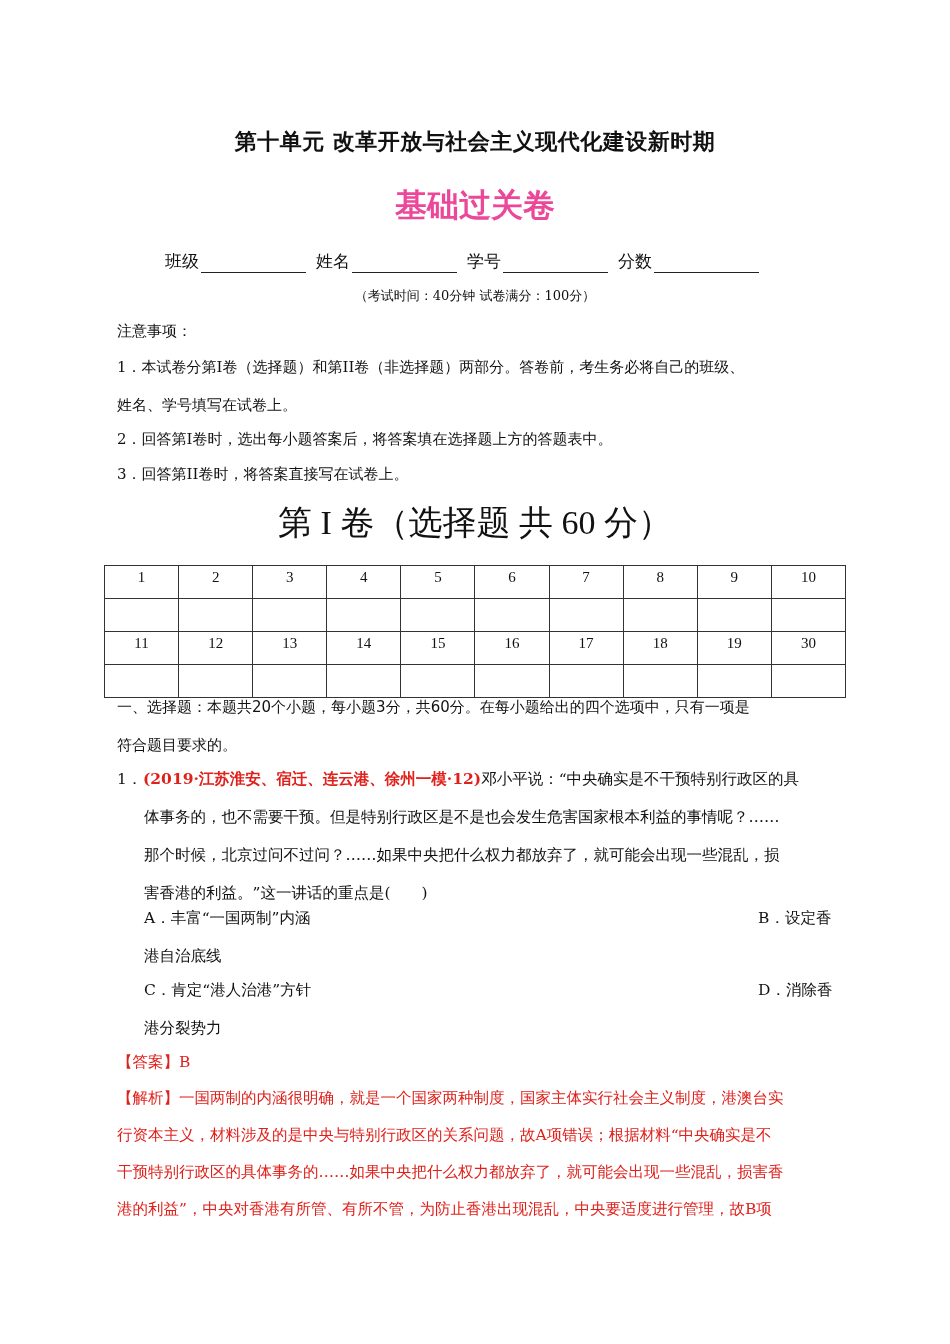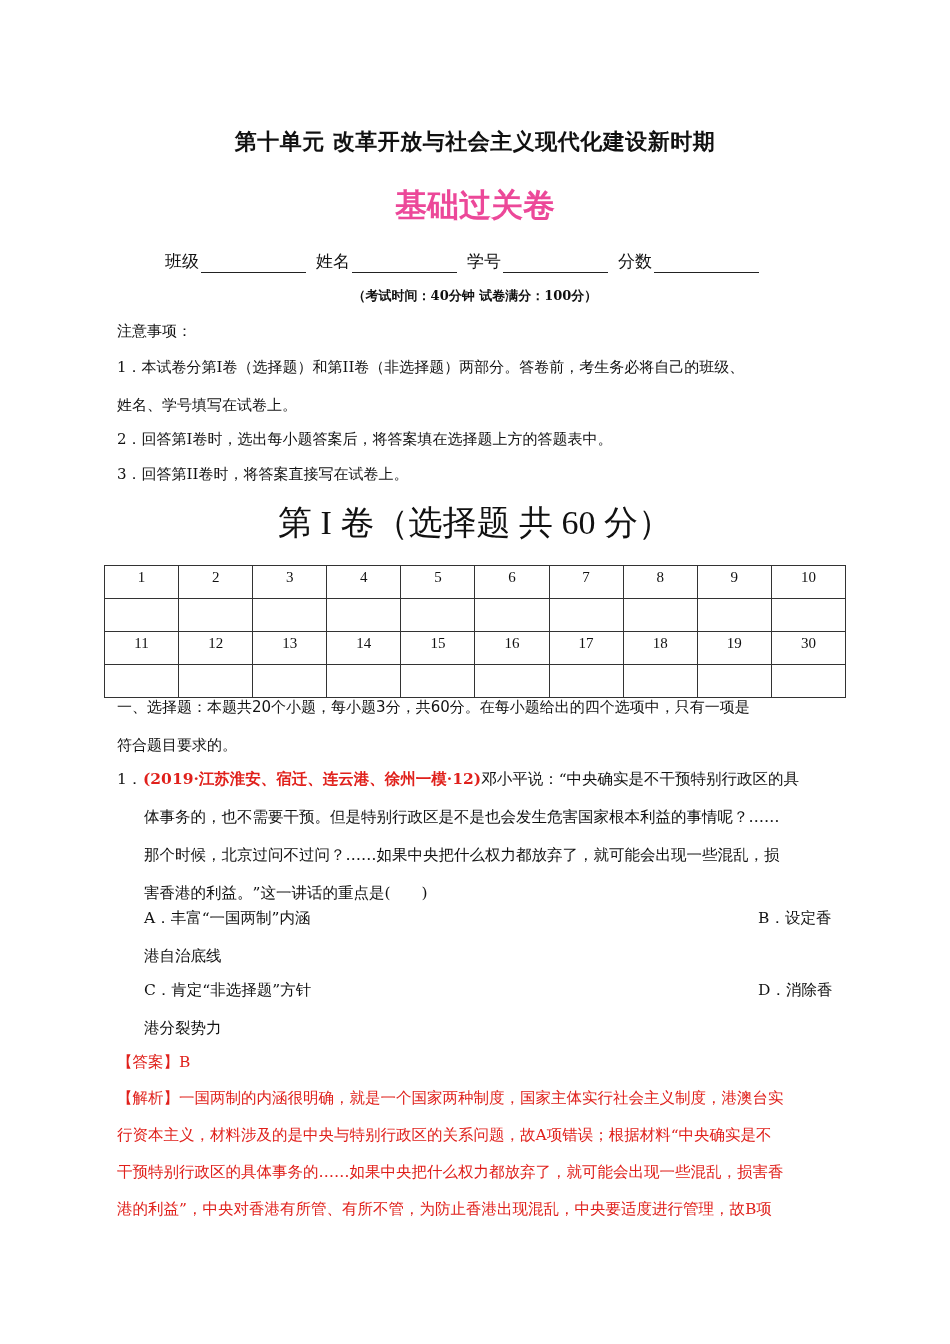--- a/index.html
+++ b/index.html
@@ -17,21 +17,21 @@
   .paper-title {
     left: 0; width: 950px; top: 184px; text-align: center;
     font-family: "DejaVu Sans", "Liberation Sans", sans-serif;
     font-size: 32px; font-weight: bold; color: #ec4899;
   }
   .info-row {
     left: 165px; top: 250px; font-size: 17px; display: flex; gap: 10px;
   }
   .info-field { display: flex; align-items: flex-end; }
   .info-line { display: inline-block; width: 105px; border-bottom: 1px solid #222; height: 16px; margin-left: 2px; }
-  .exam-meta { left: 0; width: 950px; top: 287px; text-align: center; font-size: 13px; font-weight: bold; }
+  .exam-meta { left: 0; width: 950px; top: 287px; text-align: center; font-size: 13px; }
   .notes-heading { left: 117px; top: 322px; font-size: 15px; }
   .note { left: 117px; font-size: 15px; }
   .section-title {
     left: 0; width: 950px; top: 500px; text-align: center;
     font-family: "Liberation Serif", "DejaVu Serif", serif;
     font-size: 34px; color: #111;
   }
   table.answer-grid {
     position: absolute; left: 104px; top: 565px; width: 742px;
     border-collapse: collapse; table-layout: fixed;
@@ -152,21 +152,21 @@
     <span class="q-num">1．</span><span class="q-source">(2019·江苏淮安、宿迁、连云港、徐州一模·12)</span><span>邓小平说：“中央确实是不干预特别行政区的具</span>
   </div>
   <div class="q-indent">体事务的，也不需要干预。但是特别行政区是不是也会发生危害国家根本利益的事情呢？……</div>
   <div class="q-indent">那个时候，北京过问不过问？……如果中央把什么权力都放弃了，就可能会出现一些混乱，损</div>
   <div class="q-indent">害香港的利益。”这一讲话的重点是(　　)</div>
 </div>
 
 <div class="abs opt-row" style="top:908px;">A．丰富“一国两制”内涵</div>
 <div class="abs opt-right" style="top:908px;">B．设定香</div>
 <div class="abs opt-row" style="top:946px;">港自治底线</div>
-<div class="abs opt-row" style="top:980px;">C．肯定“非选择题”方针</div>
+<div class="abs opt-row" style="top:980px;">C．肯定“港人治港”方针</div>
 <div class="abs opt-right" style="top:980px;">D．消除香</div>
 <div class="abs opt-row" style="top:1018px;">港分裂势力</div>
 
 <div class="abs answer-line red">【答案】B</div>
 
 <div class="abs analysis red">
   <div><span>【解析】</span><span>一国两制的内涵很明确，就是一个国家两种制度，国家主体实行社会主义制度，港澳台实</span></div>
   <div>行资本主义，材料涉及的是中央与特别行政区的关系问题，故A项错误；根据材料“中央确实是不</div>
   <div>干预特别行政区的具体事务的……如果中央把什么权力都放弃了，就可能会出现一些混乱，损害香</div>
   <div>港的利益”，中央对香港有所管、有所不管，为防止香港出现混乱，中央要适度进行管理，故B项</div>

